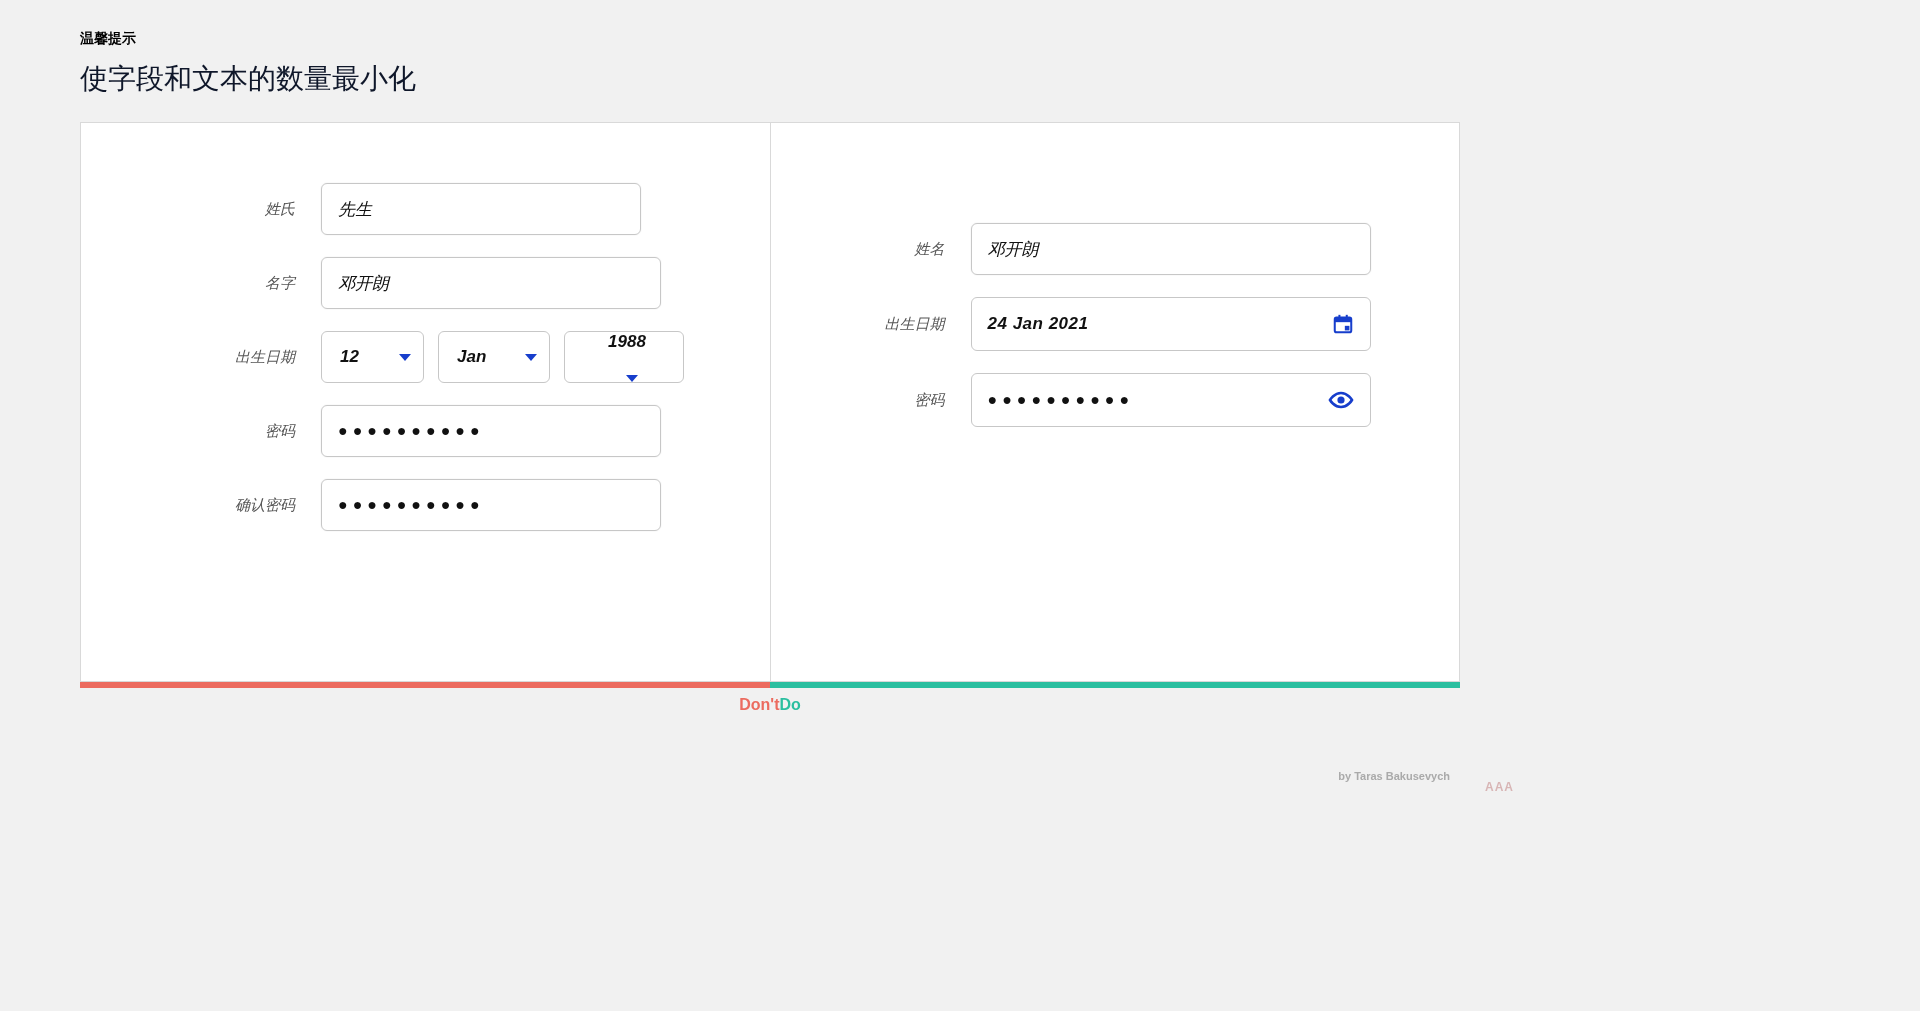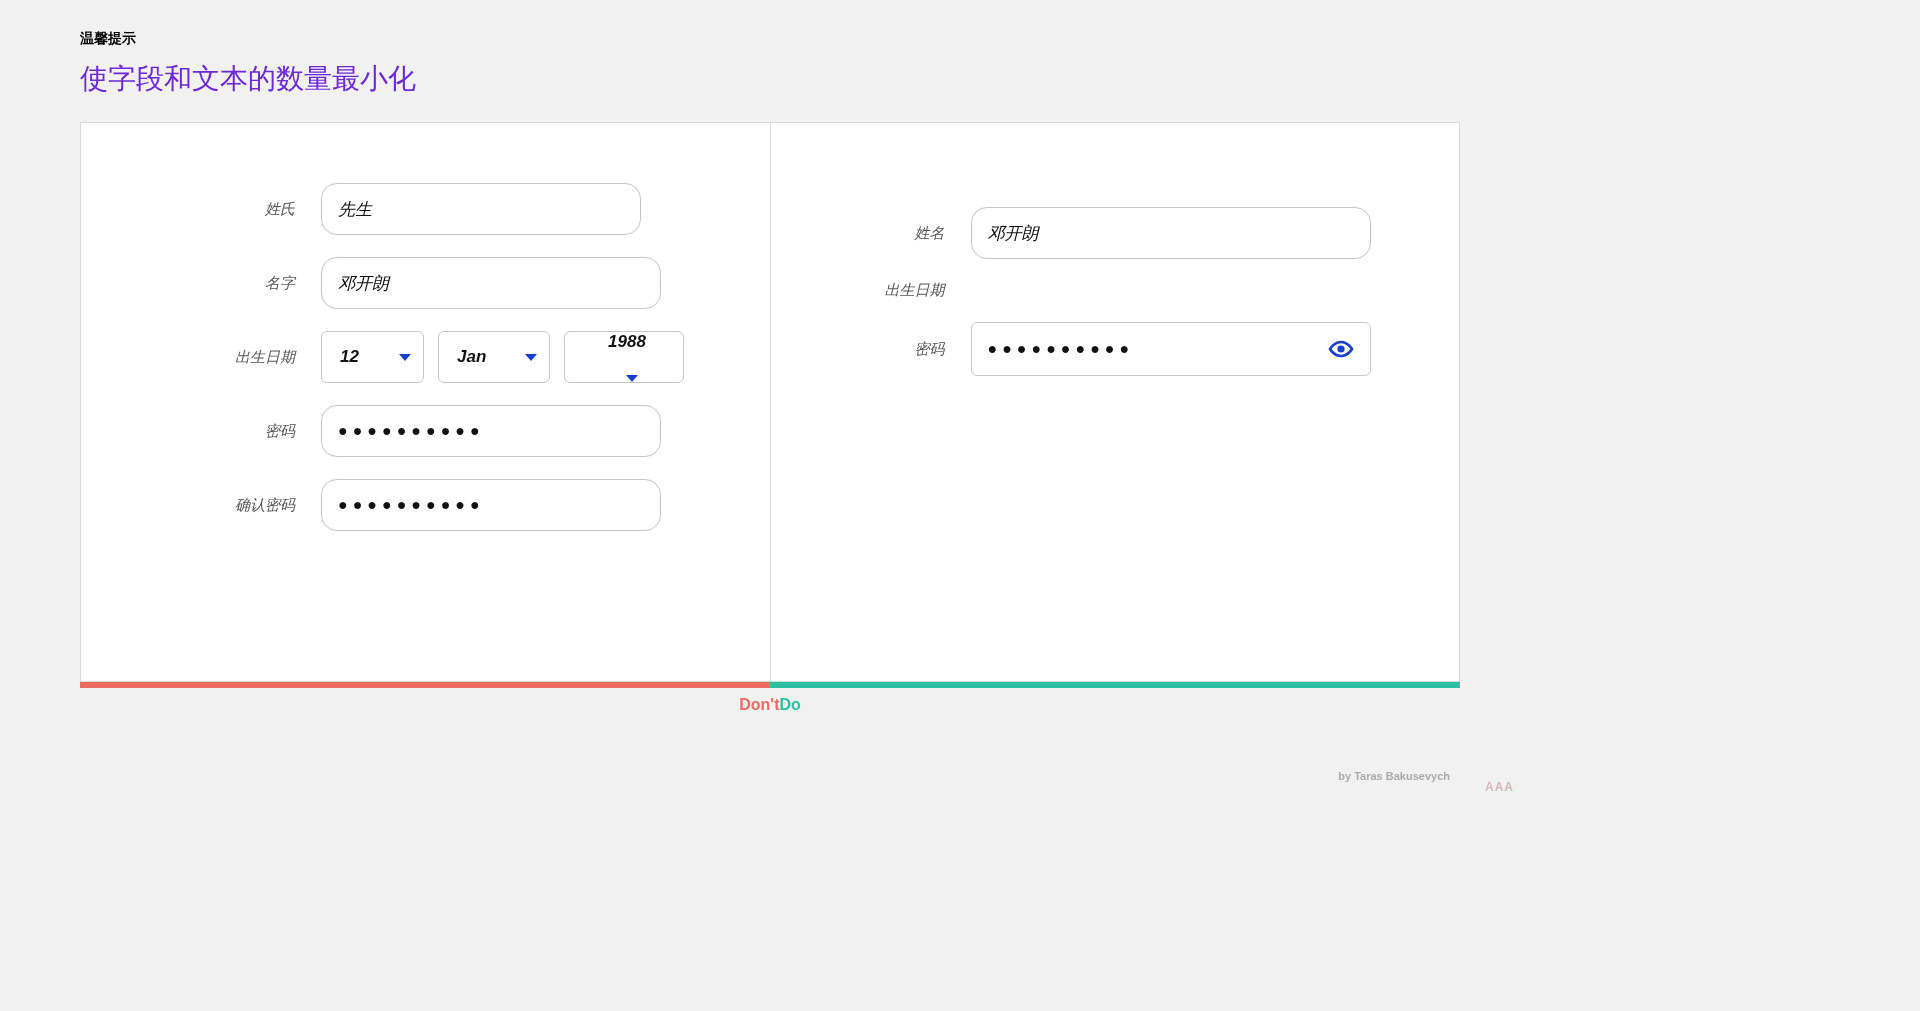--- a/index.html
+++ b/index.html
@@ -13,21 +13,21 @@
     }
     .tip-label {
       font-size: 14px;
       font-weight: 700;
       color: #000;
       margin-bottom: 12px;
     }
     .headline {
       font-size: 28px;
       font-weight: 400;
-      color: #6d28d9;
+      color: #0f172a;
       margin-bottom: 24px;
     }
     .panels {
       display: flex;
       width: 100%;
     }
     .panel {
       flex: 1;
       background: #fff;
       border: 1px solid #d9d9d9;
@@ -70,21 +70,21 @@
     .form-label {
       width: 140px;
       text-align: right;
       padding-right: 26px;
       font-size: 15px;
       color: #555;
       flex-shrink: 0;
     }
     .input-box {
       border: 1px solid #c7c7c7;
-      border-radius: 16px;
+      border-radius: 6px;
       height: 52px;
       padding: 0 16px;
       display: flex;
       align-items: center;
       font-size: 17px;
       color: #111;
       background: #fff;
       box-shadow: 0 0 0 1px rgba(0,0,0,0.02);
     }
     .input-box.slim { width: 320px; }
@@ -117,21 +117,21 @@
       margin-left: 10px;
     }
 
     .dots {
       letter-spacing: 5px;
       font-size: 16px;
       color: #111;
     }
 
     .panel-right .form-wrap {
-      margin-top: 24px;
+      margin-top: 40px;
       margin-left: 40px;
     }
     .panel-right .form-label { width: 120px; }
 
     .date-with-icon, .pw-with-icon {
       border: 1px solid #c7c7c7;
       border-radius: 6px;
       height: 54px;
       padding: 0 16px;
       display: flex;
@@ -213,20 +213,32 @@
 
       <div class="form-row">
         <div class="form-label">姓名</div>
         <div class="input-box full">
           <span>邓开朗</span>
         </div>
       </div>
 
       <div class="form-row">
         <div class="form-label">出生日期</div>
+        <div class="date-with-icon">
+          <span>24 Jan 2021</span>
+          <span class="cal-icon">
+            <svg width="22" height="22" viewBox="0 0 24 24" fill="none">
+              <rect x="3" y="5" width="18" height="16" rx="2" stroke="#173ecc" stroke-width="2.2" fill="none"></rect>
+              <rect x="3" y="5" width="18" height="5" fill="#173ecc"></rect>
+              <rect x="14" y="14" width="5" height="5" fill="#173ecc"></rect>
+              <rect x="7" y="2" width="2.2" height="5" fill="#173ecc"></rect>
+              <rect x="15" y="2" width="2.2" height="5" fill="#173ecc"></rect>
+            </svg>
+          </span>
+        </div>
       </div>
 
       <div class="form-row">
         <div class="form-label">密码</div>
         <div class="pw-with-icon">
           <span class="dots">●●●●●●●●●●</span>
           <span class="eye-icon">
             <svg width="26" height="20" viewBox="0 0 26 20" fill="none">
               <path d="M13 3 C6 3 2 10 2 10 s4 7 11 7 11-7 11-7 S20 3 13 3 Z" stroke="#173ecc" stroke-width="2.6" fill="none"></path>
               <circle cx="13" cy="10" r="3.6" fill="#173ecc"></circle>

